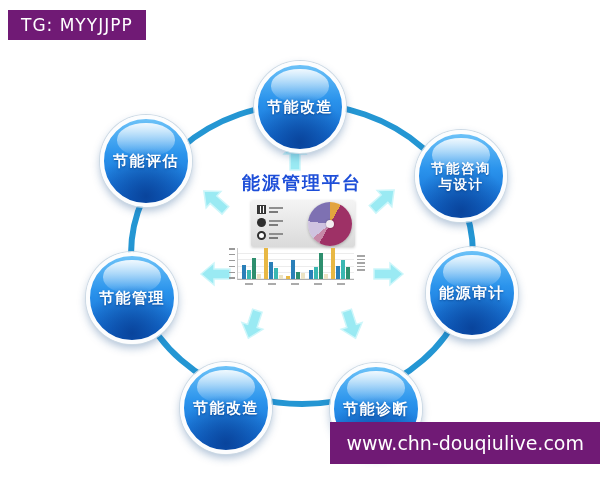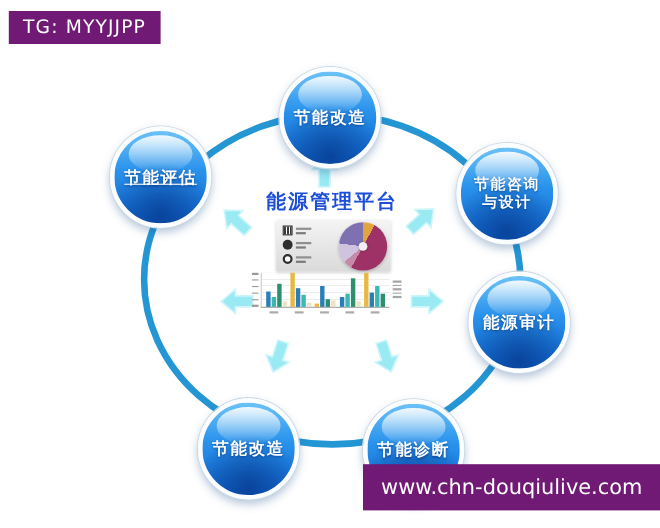--- a/index.html
+++ b/index.html
@@ -26,21 +26,21 @@
     content:"";position:absolute;left:16%;right:16%;top:5%;height:40%;border-radius:50%;
     background:linear-gradient(rgba(255,255,255,.9),rgba(255,255,255,0));
     pointer-events:none;
   }
   .node span{position:relative;z-index:1;line-height:1.2;}
   .node .l2:empty{display:none;}
   .node.two-line{font-size:13.5px;}
 
   
   .n0{left:254px;top:61px;}
-  .n1{left:100px;top:115px;text-decoration:underline;}
+  .n1{left:100px;top:115px;}
   .n2{left:415px;top:130px;}
   .n3{left:86px;top:252px;}
   .n4{left:426px;top:247px;}
   .n5{left:180px;top:362px;}
   .n6{left:330px;top:363px;justify-content:center;}
 
   
   .center-title{
     position:absolute;left:212px;top:171px;width:180px;text-align:center;
     font-size:18px;font-weight:700;color:#1d4ed8;letter-spacing:2px;z-index:2;
@@ -204,20 +204,24 @@
 
   </div>
   <div class="node n1">
     <span class="l1">节能评估</span>
 
   </div>
   <div class="node n2 two-line">
     <span class="l1">节能咨询</span>
     <span class="l2">与设计</span>
   </div>
+  <div class="node n3">
+    <span class="l1">节能管理</span>
+
+  </div>
   <div class="node n5">
     <span class="l1">节能改造</span>
 
   </div>
   <div class="node n4">
     <span class="l1">能源审计</span>
 
   </div>
   <div class="node n6">
     <span class="l1">节能诊断</span>

